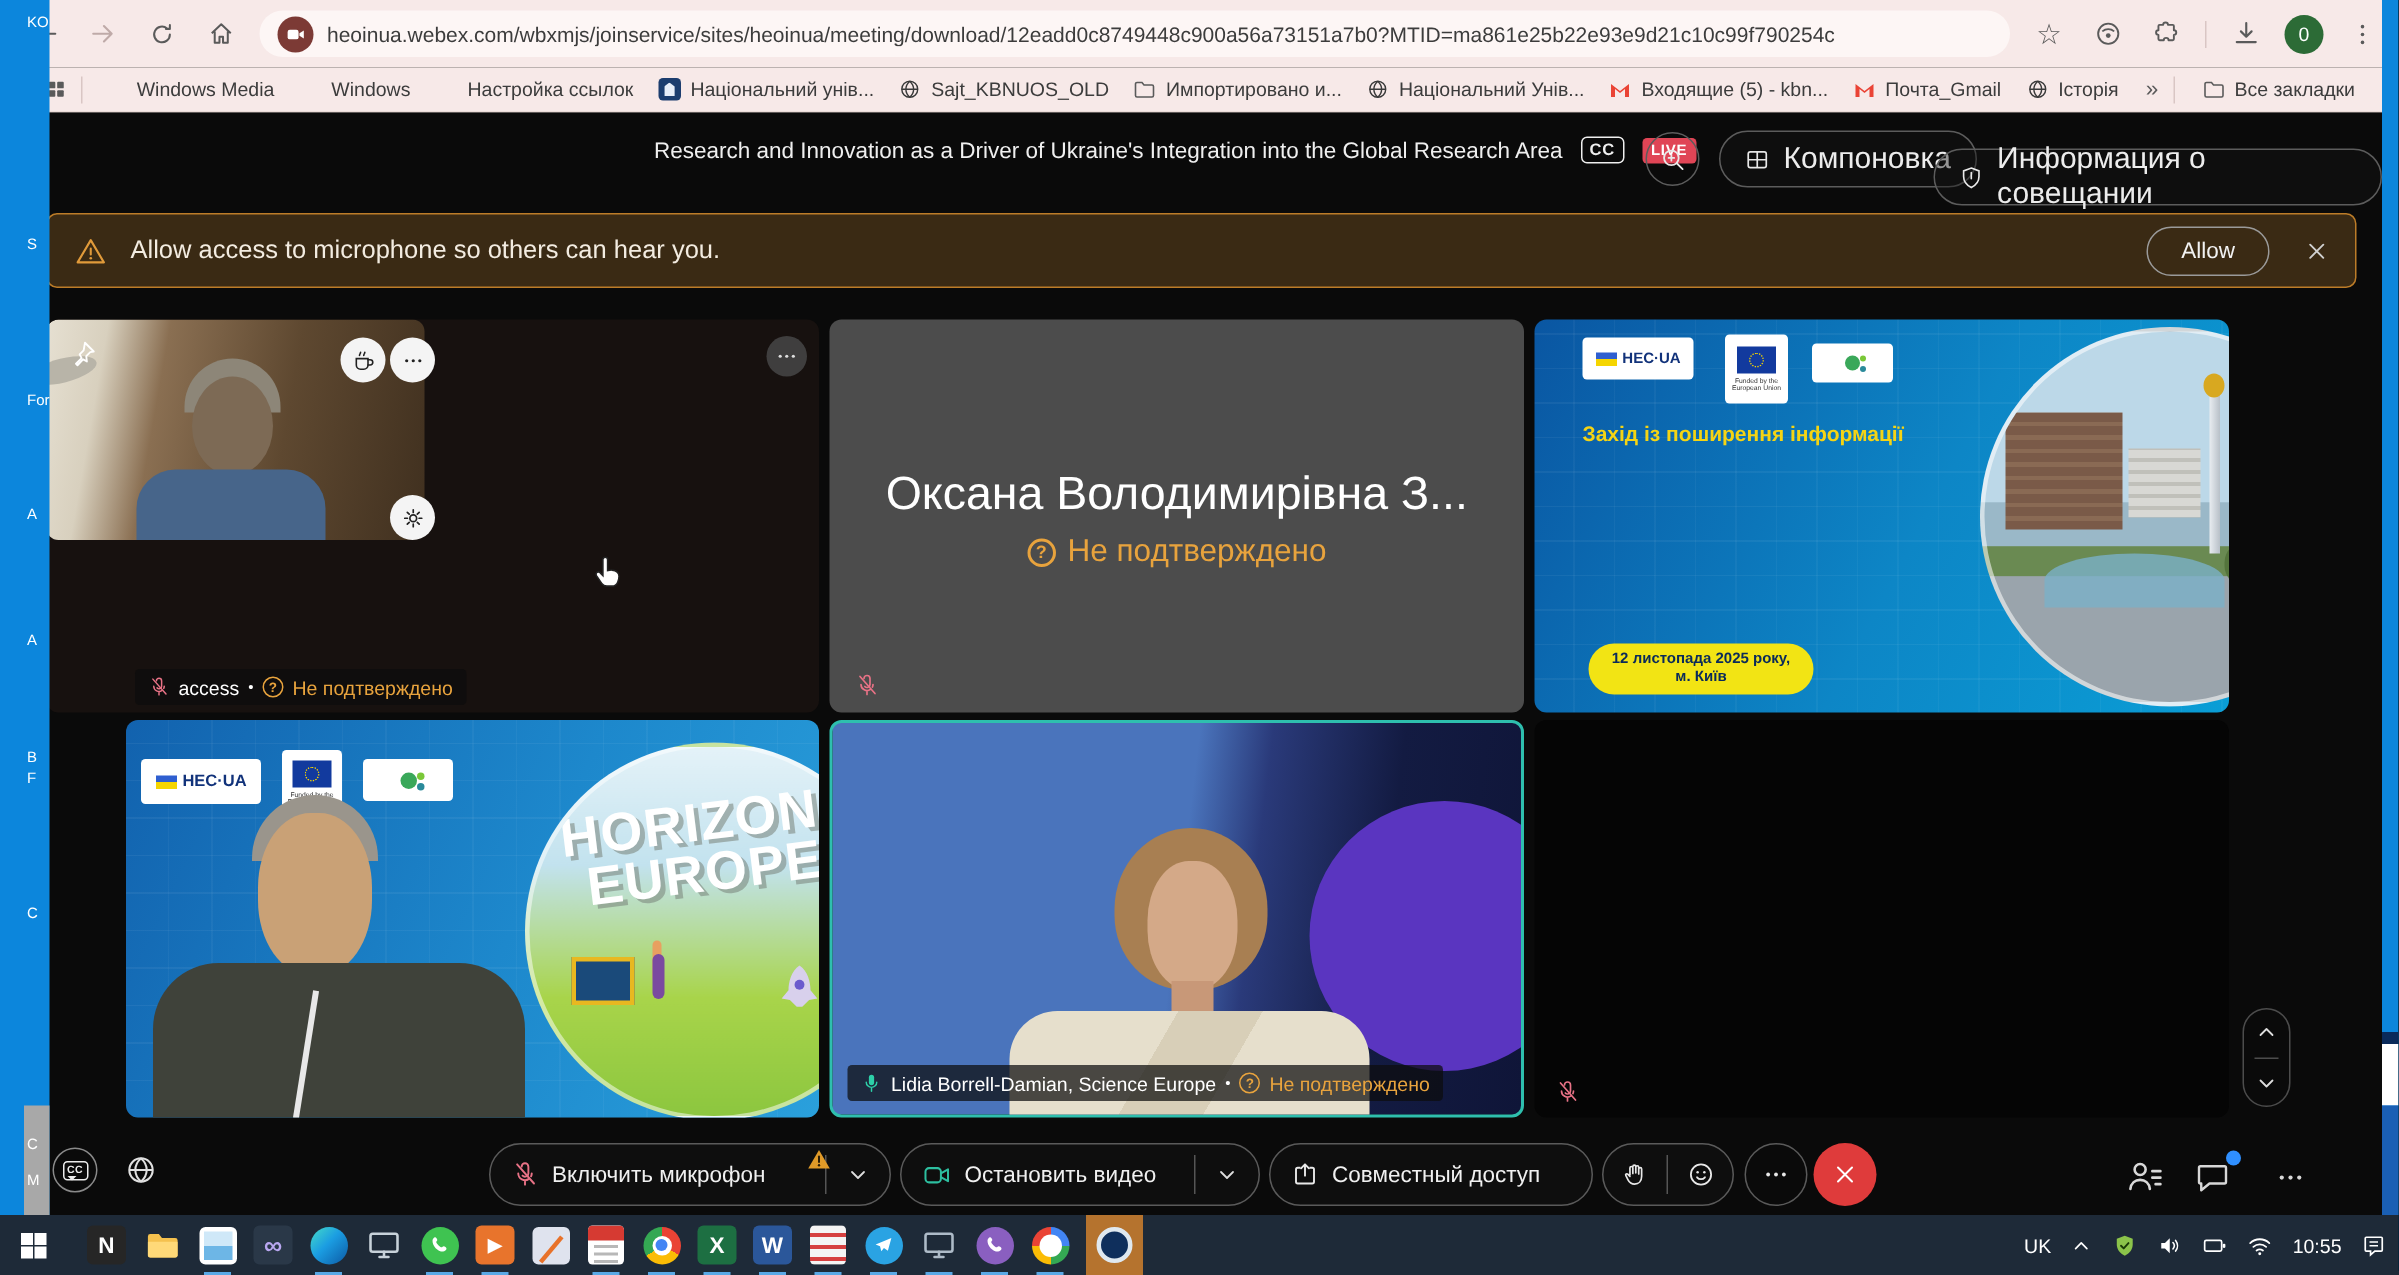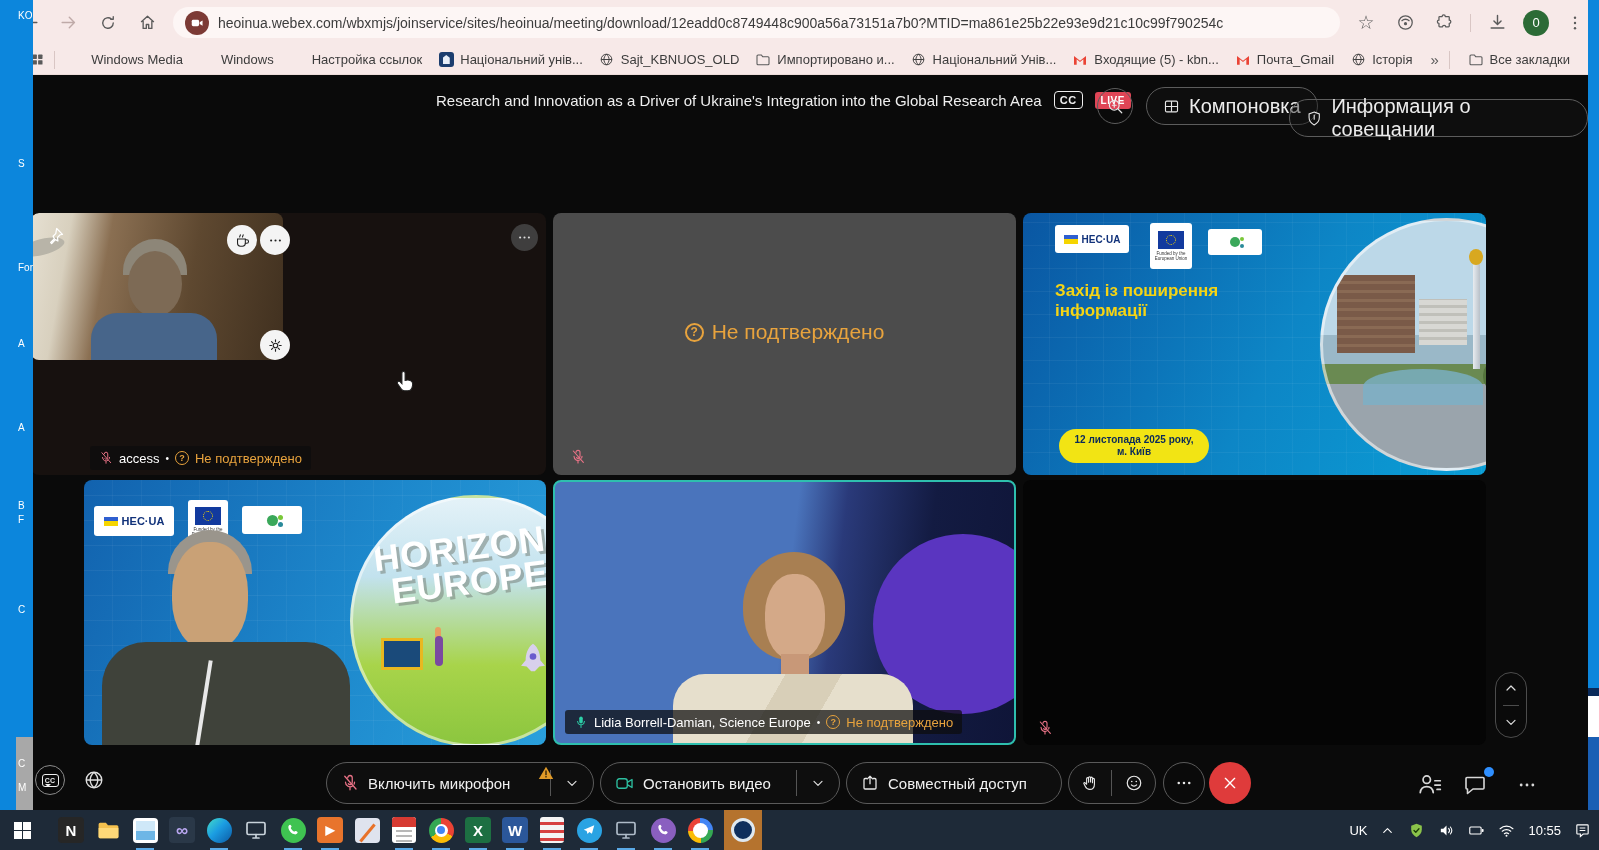--- a/index.html
+++ b/index.html
@@ -488,20 +488,32 @@
           </svg>
         <span>Компоновка</span>
       </div>
       <div class="wx-btn" style="left:1272px;top:24px">
         <svg class="ic" width="17" height="17" style="color:#e8e8e8">
             <use href="#s-shield"></use>
           </svg>
         <span>Информация о совещании</span>
       </div>
 
+      <div class="abs banner" style="left:14px;top:67px;width:1540px;height:50px">
+        <svg class="ic" width="21" height="21" style="color:#e09a3a">
+            <use href="#s-warn-o"></use>
+          </svg>
+        <span style="font-size:17px;color:#f3ece1">Allow access to microphone so others can hear you.</span>
+        <div style="margin-left:auto;display:flex;align-items:center;gap:24px">
+          <button class="allow-btn">Allow</button>
+          <svg class="ic" width="15" height="15" style="color:#cfcfcf">
+              <use href="#s-x"></use>
+            </svg>
+        </div>
+      </div>
 
       <div class="tile" style="left:14px;top:138px;width:515px;height:262px;background:#17110f">
         <div class="abs" style="left:0;top:0;width:252px;height:147px;border-radius:8px;overflow:hidden;background:linear-gradient(100deg,#e6e0d2 0%,#d8d0be 15%,#8a6f52 30%,#5e4830 62%,#40301f 100%)">
           <div class="abs" style="left:-12px;top:26px;width:46px;height:16px;border-radius:50%;background:#b8b4a8;transform:rotate(-14deg)"></div>
           <div class="abs" style="left:92px;top:26px;width:64px;height:36px;border-radius:32px 32px 0 0;background:#8d8678"></div>
           <div class="abs" style="left:97px;top:38px;width:54px;height:66px;border-radius:50%;background:#7d6a55"></div>
           <div class="abs" style="left:60px;top:100px;width:126px;height:50px;border-radius:26px 26px 0 0;background:#47658a"></div>
         </div>
         <svg class="ic abs" width="20" height="20" style="left:14px;top:13px;color:#fff">
             <use href="#s-pin"></use>
@@ -532,20 +544,21 @@
             </svg>
           <span>access</span>
           <span style="font-size:10px">•</span>
           <span class="qbadge">?</span>
           <span class="orange">Не подтверждено</span>
         </div>
       </div>
 
       <div class="tile" style="left:536px;top:138px;width:463px;height:262px;background:#4c4c4c">
         <div class="abs" style="left:0;top:98px;width:100%;text-align:center">
+          <div style="font-size:31px;color:#fff">Оксана Володимирівна З...</div>
           <div style="margin-top:9px;display:flex;align-items:center;justify-content:center;gap:8px">
             <span class="qbadge big">?</span>
             <span class="orange" style="font-size:21px">Не подтверждено</span>
           </div>
         </div>
         <svg class="ic abs" width="16" height="16" style="left:17px;top:236px;color:#e87286">
             <use href="#s-mic-off"></use>
           </svg>
       </div>
 
@@ -557,21 +570,21 @@
         </div>
         <div class="logo-box" style="left:127px;top:10px;width:42px;height:46px;flex-direction:column;gap:2px;padding:3px">
           <span class="eu-flag">
               <i></i>
             </span>
           <span style="font-size:4.5px;color:#333;text-align:center;line-height:1.2">Funded by the European Union</span>
         </div>
         <div class="logo-box" style="left:185px;top:16px;width:54px;height:26px">
           <span style="width:10px;height:10px;border-radius:50%;background:#3aa85a;box-shadow:7px -3px 0 -3px #7ac838,7px 4px 0 -3px #2a8a9a"></span>
         </div>
-        <div class="abs" style="left:32px;top:68px;width:230px;font-size:17px;font-weight:bold;color:#f5d414;line-height:1.2">Захід із поширення інформації</div>
+        <div class="abs" style="left:32px;top:68px;width:230px;font-size:14px;font-weight:bold;color:#f5d414;line-height:1.2">Захід із поширення інформації</div>
         <div class="abs" style="left:36px;top:216px;width:150px;height:34px;border-radius:17px;background:#f2e414;display:flex;flex-direction:column;align-items:center;justify-content:center;line-height:1.2">
           <span style="font-size:10px;font-weight:bold;color:#0a2a5a">12 листопада 2025 року,</span>
           <span style="font-size:10px;font-weight:bold;color:#0a2a5a">м. Київ</span>
         </div>
         <div class="abs" style="left:297px;top:5px;width:253px;height:253px;border-radius:50%;border:3px solid rgba(255,255,255,.55);overflow:hidden;background:linear-gradient(180deg,#bcd8e8 0 46%,#9ab8c8 46% 58%,#6a8a52 58% 66%,#9aa4ac 66% 100%)">
           <div class="abs" style="left:14px;top:54px;width:78px;height:78px;background:repeating-linear-gradient(0deg,#7a5a48 0 6px,#8a6a54 6px 9px)"></div>
           <div class="abs" style="left:96px;top:78px;width:48px;height:46px;background:repeating-linear-gradient(0deg,#d8d8d4 0 5px,#c0c0ba 5px 8px)"></div>
           <div class="abs" style="left:150px;top:42px;width:7px;height:106px;background:linear-gradient(90deg,#e8ecf0,#b8c0c8)"></div>
           <div class="abs" style="left:146px;top:28px;width:14px;height:16px;border-radius:50%;background:#d8a820"></div>
           <div class="abs" style="left:40px;top:148px;width:120px;height:36px;border-radius:50% 50% 0 0;background:#7ab0c8;opacity:.8"></div>

